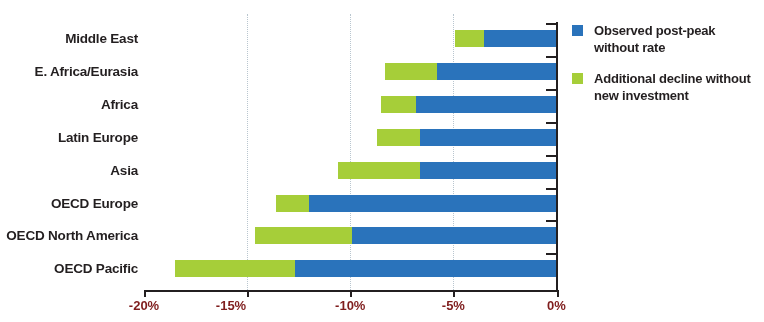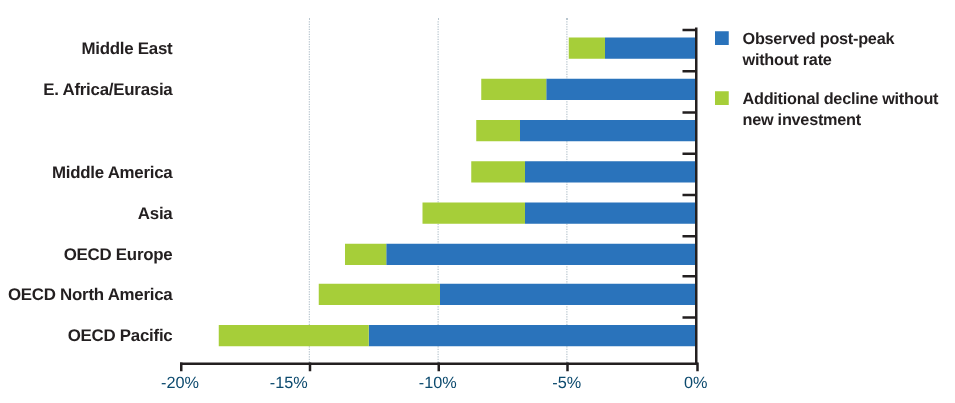--- a/index.html
+++ b/index.html
@@ -90,22 +90,22 @@
     height: 17px;
   }
   .seg-observed { background: #2a73bb; }
   .seg-additional { background: #a6ce39; }
 
   
   .xtick-label {
     position: absolute;
     top: 299px;
     font-size: 13px;
-    font-weight: normal;
-    color: #0c4a6e;
+    font-weight: bold;
+    color: #7f1d1d;
     text-align: center;
     transform: translateX(-50%);
     white-space: nowrap;
     line-height: 1;
   }
 
   
   .legend {
     position: absolute;
     left: 572px;
@@ -134,21 +134,22 @@
   }
 </style>
 </head>
 <body>
 
 <div id="chart-root">
 
   <div class="cat-labels">
       <div class="cat-label" style="top: 32px;">Middle East</div>
       <div class="cat-label" style="top: 64.9px;">E. Africa/Eurasia</div>
-      <div class="cat-label" style="top: 130.7px;">Middle America</div>
+      <div class="cat-label" style="top: 97.8px;">Africa</div>
+      <div class="cat-label" style="top: 130.7px;">Latin Europe</div>
       <div class="cat-label" style="top: 163.6px;">Asia</div>
       <div class="cat-label" style="top: 196.5px;">OECD Europe</div>
       <div class="cat-label" style="top: 229.4px; padding-left: 36px;">OECD North America</div>
       <div class="cat-label" style="top: 262.3px;">OECD Pacific</div>
     </div>
 
   <div>
       <div class="gridline" style="left: 247.125px; top: 14px; height: 278px; position: absolute;"></div>
       <div class="gridline" style="left: 350.25px; top: 14px; height: 278px; position: absolute;"></div>
       <div class="gridline" style="left: 453.375px; top: 14px; height: 278px; position: absolute;"></div>

